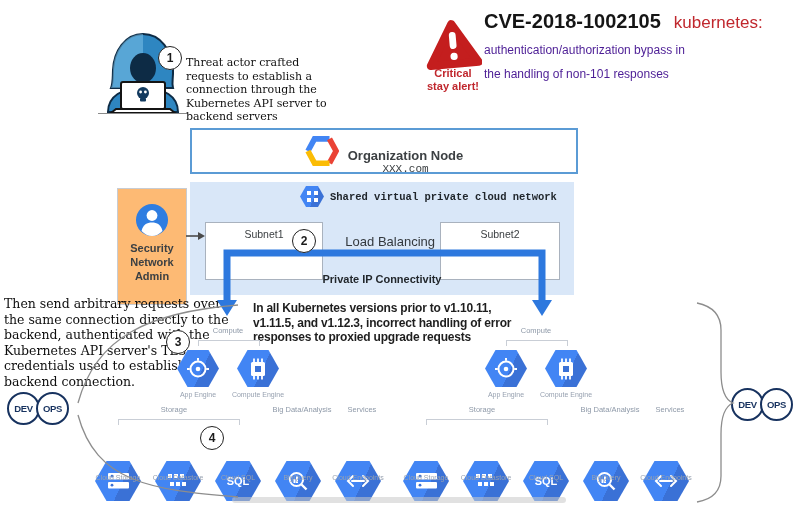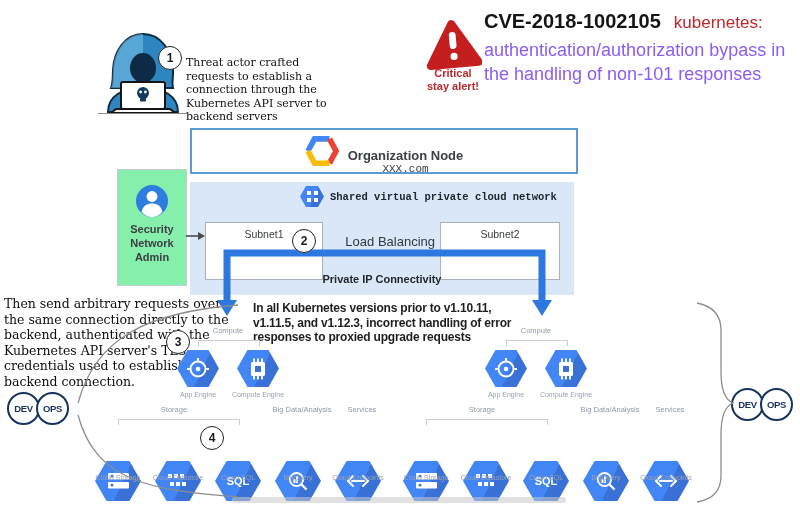--- a/index.html
+++ b/index.html
@@ -22,31 +22,31 @@
   .bracket{position:absolute;height:5px;border-top:1px solid #C9CED6;
            border-left:1px solid #C9CED6;border-right:1px solid #C9CED6;}
   .grp-label{position:absolute;font-size:7.5px;color:#8E99A8;text-align:center;}
   .item-label{position:absolute;font-size:7px;color:#97A1B0;text-align:center;}
   
   .org-box{position:absolute;left:190px;top:128px;width:384px;height:42px;background:#fff;
            border:2px solid #5B9BD5;display:flex;align-items:center;justify-content:center;gap:9px;}
   .vpc{position:absolute;left:190px;top:182px;width:384px;height:113px;background:#D9E7F8;}
   .subnet{position:absolute;width:118px;height:58px;background:#fff;border:1px solid #A9B2BE;
           font-size:10.5px;color:#3C4043;text-align:center;padding-top:5px;box-sizing:border-box;}
-  .admin-box{position:absolute;left:117px;top:169px;width:68px;height:115px;background:#86efac;
+  .admin-box{position:absolute;left:117px;top:188px;width:68px;height:115px;background:#fdba74;
              border:1px solid #C8CCD2;text-align:center;}
   
   .devops{position:absolute;width:64px;height:34px;}
   .devops .c{position:absolute;top:0;width:29px;height:29px;border:2.5px solid #17325F;
              border-radius:50%;background:#fff;display:flex;align-items:center;justify-content:center;
              font-weight:bold;font-size:9.5px;letter-spacing:-0.4px;color:#17325F;}
   
   .cve-line1{font-size:20px;font-weight:bold;color:#151515;}
   .cve-scope{font-size:17px;font-weight:normal;color:#C0272D;margin-left:13px;}
-  .cve-desc{font-size:18px;color:#8b5cf6;line-height:24px;}
+  .cve-desc{font-size:12px;color:#4c1d95;line-height:24px;}
   .critical{position:absolute;left:418px;top:67px;width:70px;text-align:center;color:#C0272D;
             font-weight:bold;font-size:11px;line-height:13px;}
   .note-bold{font-weight:bold;font-size:12px;line-height:14.5px;color:#1e1e1e;letter-spacing:-0.2px;}
   .admin-label{font-size:11px;font-weight:bold;color:#3C4043;line-height:14px;margin-top:4px;}
   svg{display:block;}
 </style>
 </head>
 <body>
 
 <div id="canvas">

